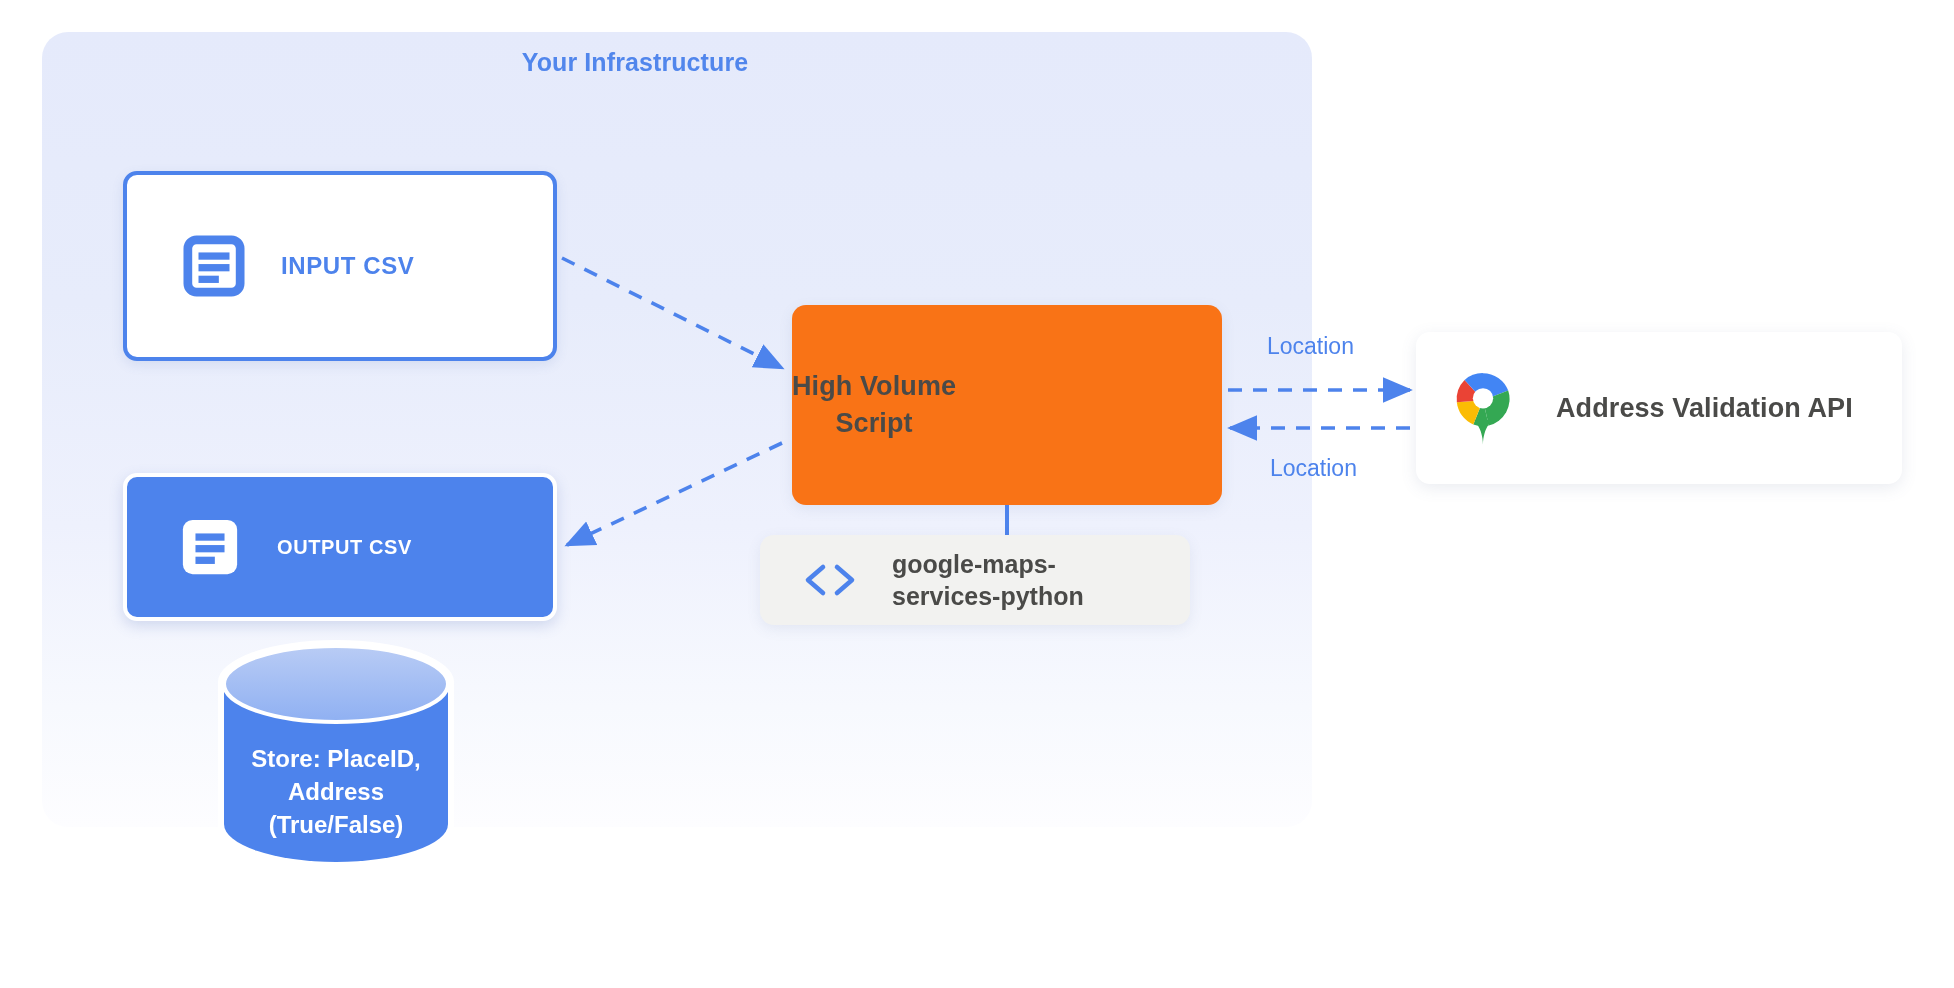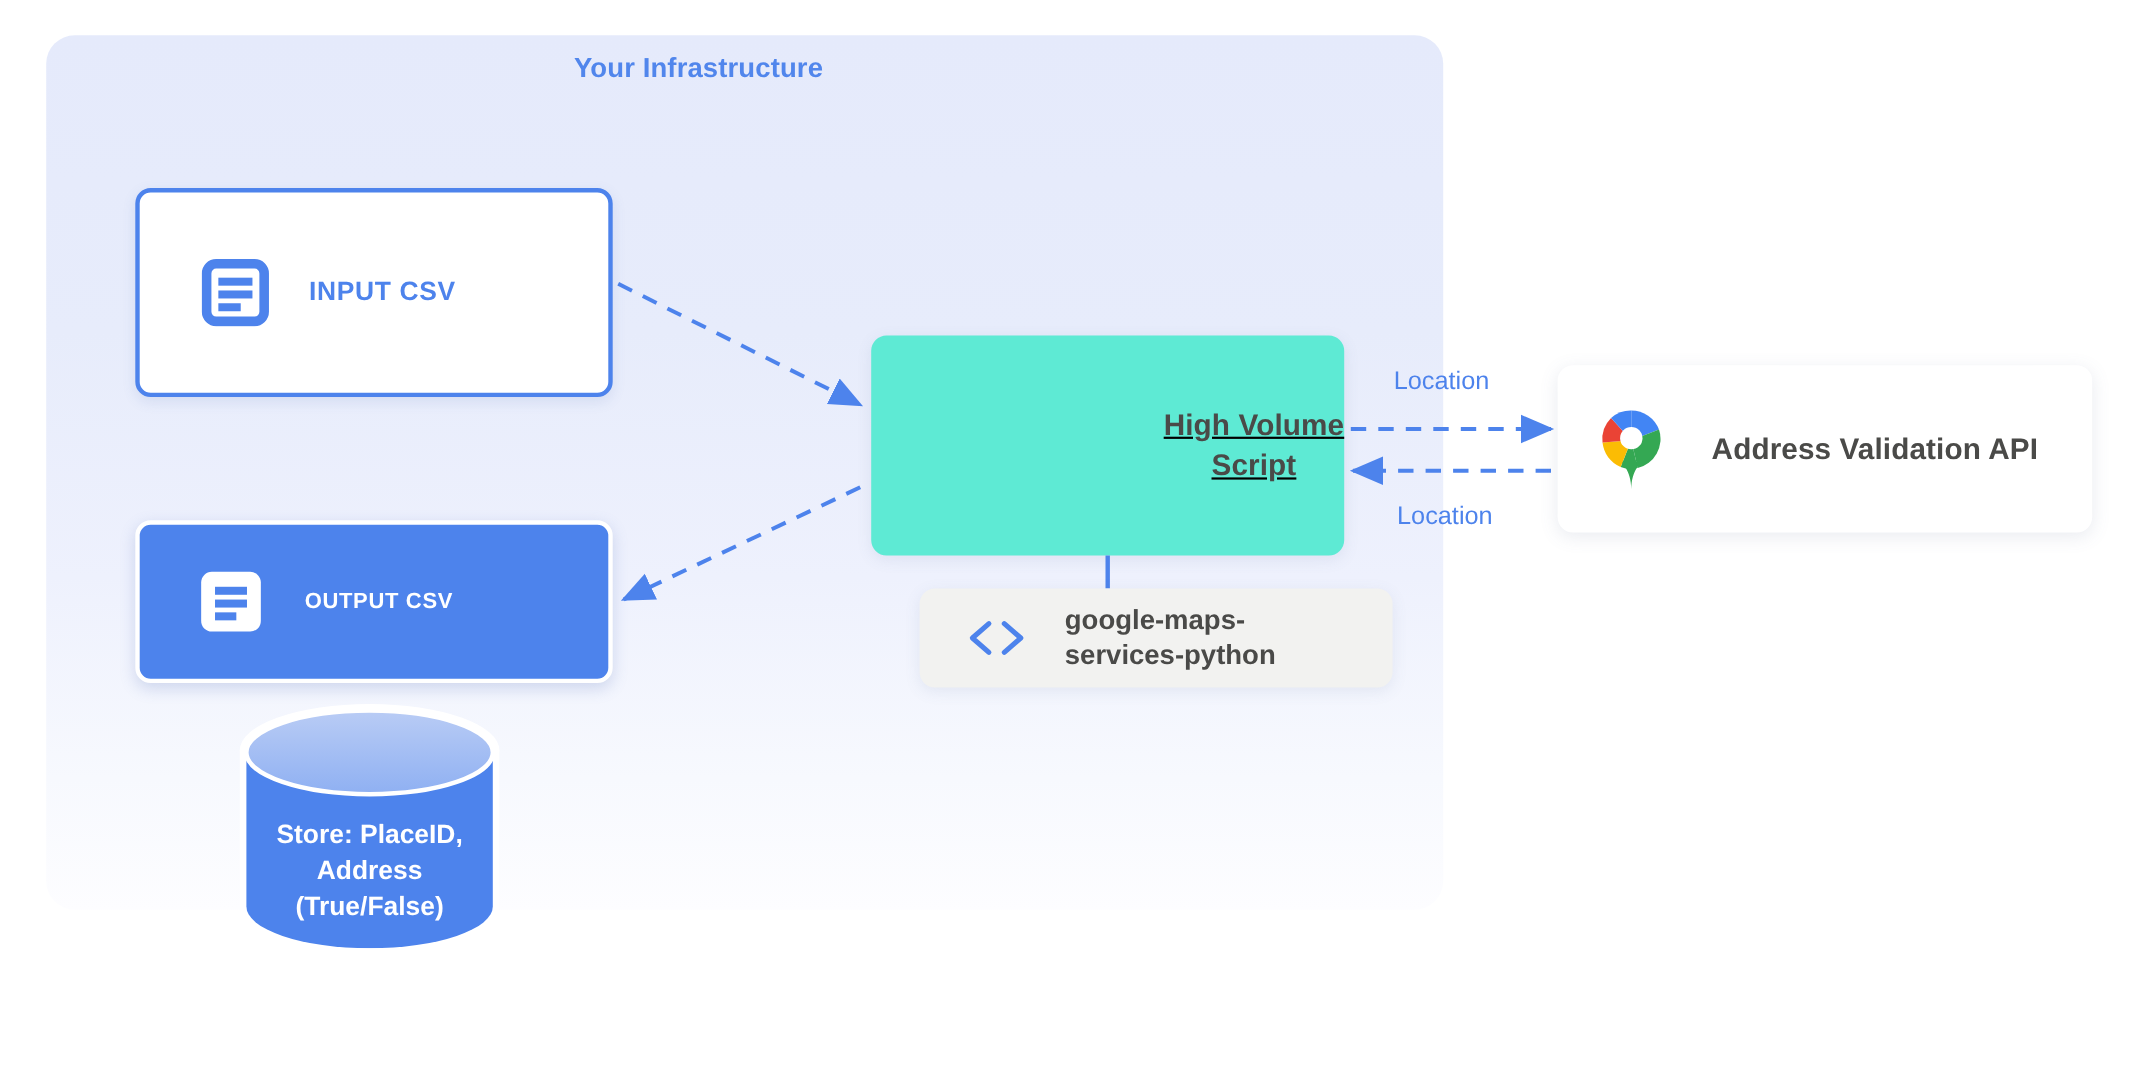--- a/index.html
+++ b/index.html
@@ -103,27 +103,26 @@
     height: 62px;
     flex: 0 0 auto;
   }
 
   
   #node-script {
     left: 792px;
     top: 305px;
     width: 430px;
     height: 200px;
-    background: #5eead4;
+    background: #f97316;
     border-radius: 14px;
     box-shadow: 0 4px 14px rgba(90, 105, 150, 0.10);
     flex-direction: column;
     justify-content: center;
-    align-items: flex-end;
-    text-decoration: underline;
+    align-items: flex-start;
   }
   #node-script .script-title {
     font-size: 27px;
     font-weight: bold;
     color: #4a4a48;
     line-height: 1.36;
     text-align: center;
     letter-spacing: 0.1px;
   }
 
@@ -132,21 +131,21 @@
     position: absolute;
     left: 1005px;
     top: 505px;
     width: 4px;
     height: 30px;
     background: #4d83ec;
   }
 
   
   #node-library {
-    left: 836px;
+    left: 760px;
     top: 535px;
     width: 430px;
     height: 90px;
     background: #f2f2f0;
     border-radius: 14px;
     box-shadow: 0 4px 14px rgba(90, 105, 150, 0.10);
     align-items: center;
     padding-left: 42px;
   }
   #node-library .lib-label {

